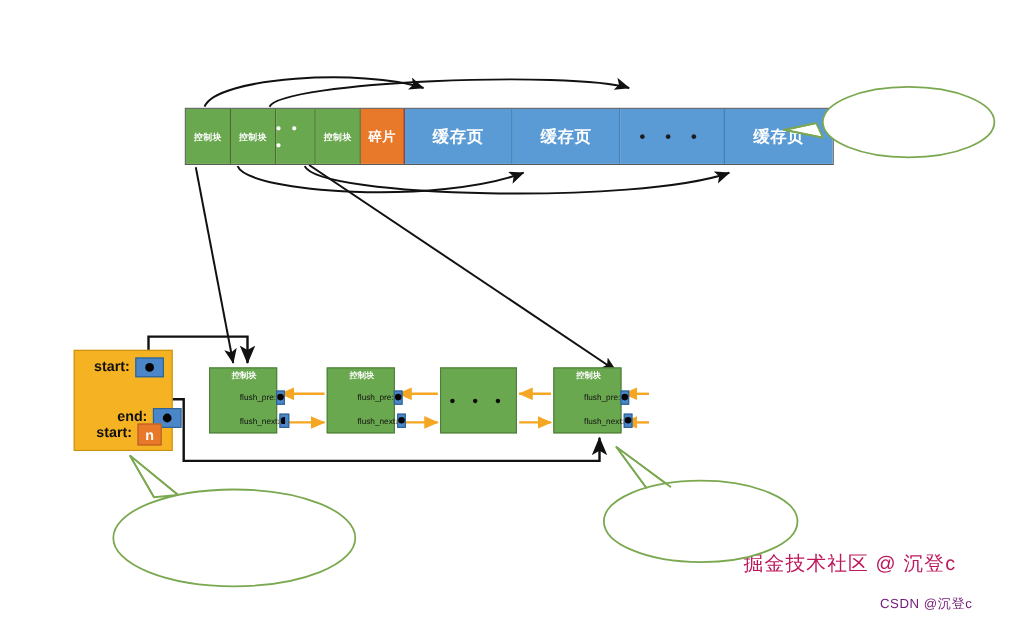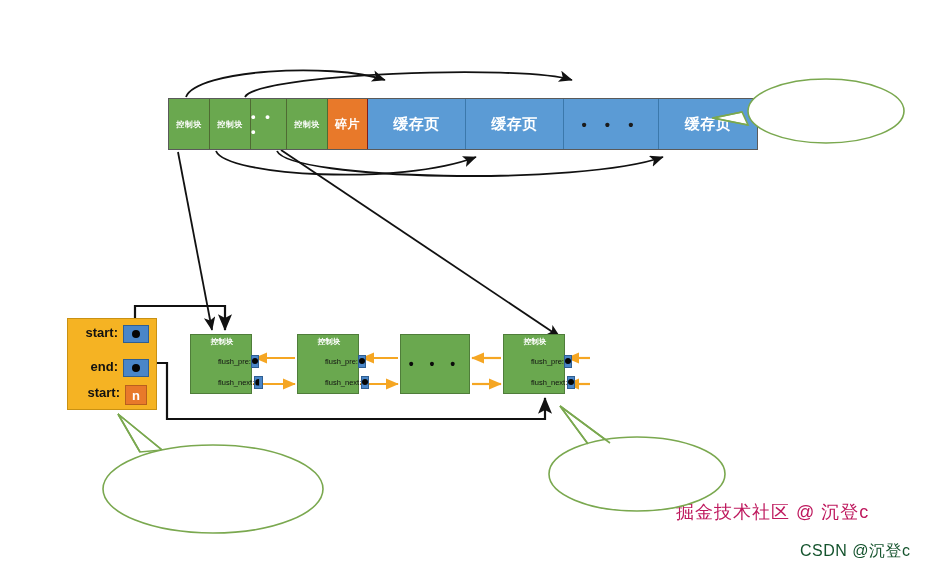--- a/index.html
+++ b/index.html
@@ -90,21 +90,21 @@
     z-index: 12;
   }
   .basenode .row {
     position: absolute;
     left: 0; width: 90px;
     height: 22px;
     display: flex;
     justify-content: flex-end;
   }
   .basenode .row.r1 { top: 6px; }
-  .basenode .row.r2 { top: 40px; }
+  .basenode .row.r2 { top: 52px; padding-left: 16px; }
   .basenode .row.r3 { top: 66px; }
   .basenode .lbl {
     font-size: 13px;
     font-weight: bold;
     color: #111111;
     margin-right: 5px;
   }
   .ptrbox {
     width: 26px; height: 18px;
     background: #4a86c8;
@@ -237,22 +237,22 @@
     left: 676px; top: 500px;
     font-size: 18px;
     color: #be185d;
     letter-spacing: 1px;
     z-index: 25;
     white-space: nowrap;
   }
   .wm-sub {
     position: absolute;
     left: 800px; top: 541px;
-    font-size: 16px;
-    color: #14532d;
+    font-size: 12px;
+    color: #701a75;
     letter-spacing: 0.5px;
     z-index: 25;
     white-space: nowrap;
   }
 </style>
 </head>
 <body>
 
 <div id="stage">
 

